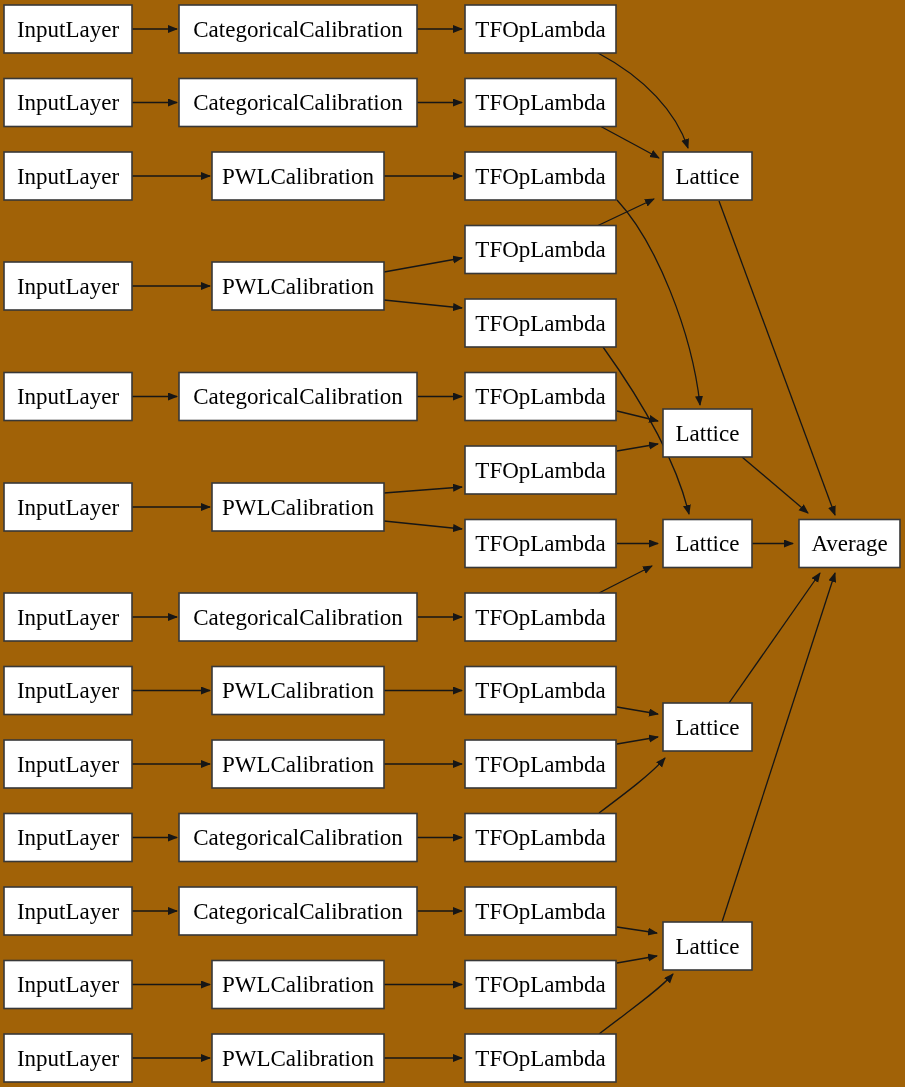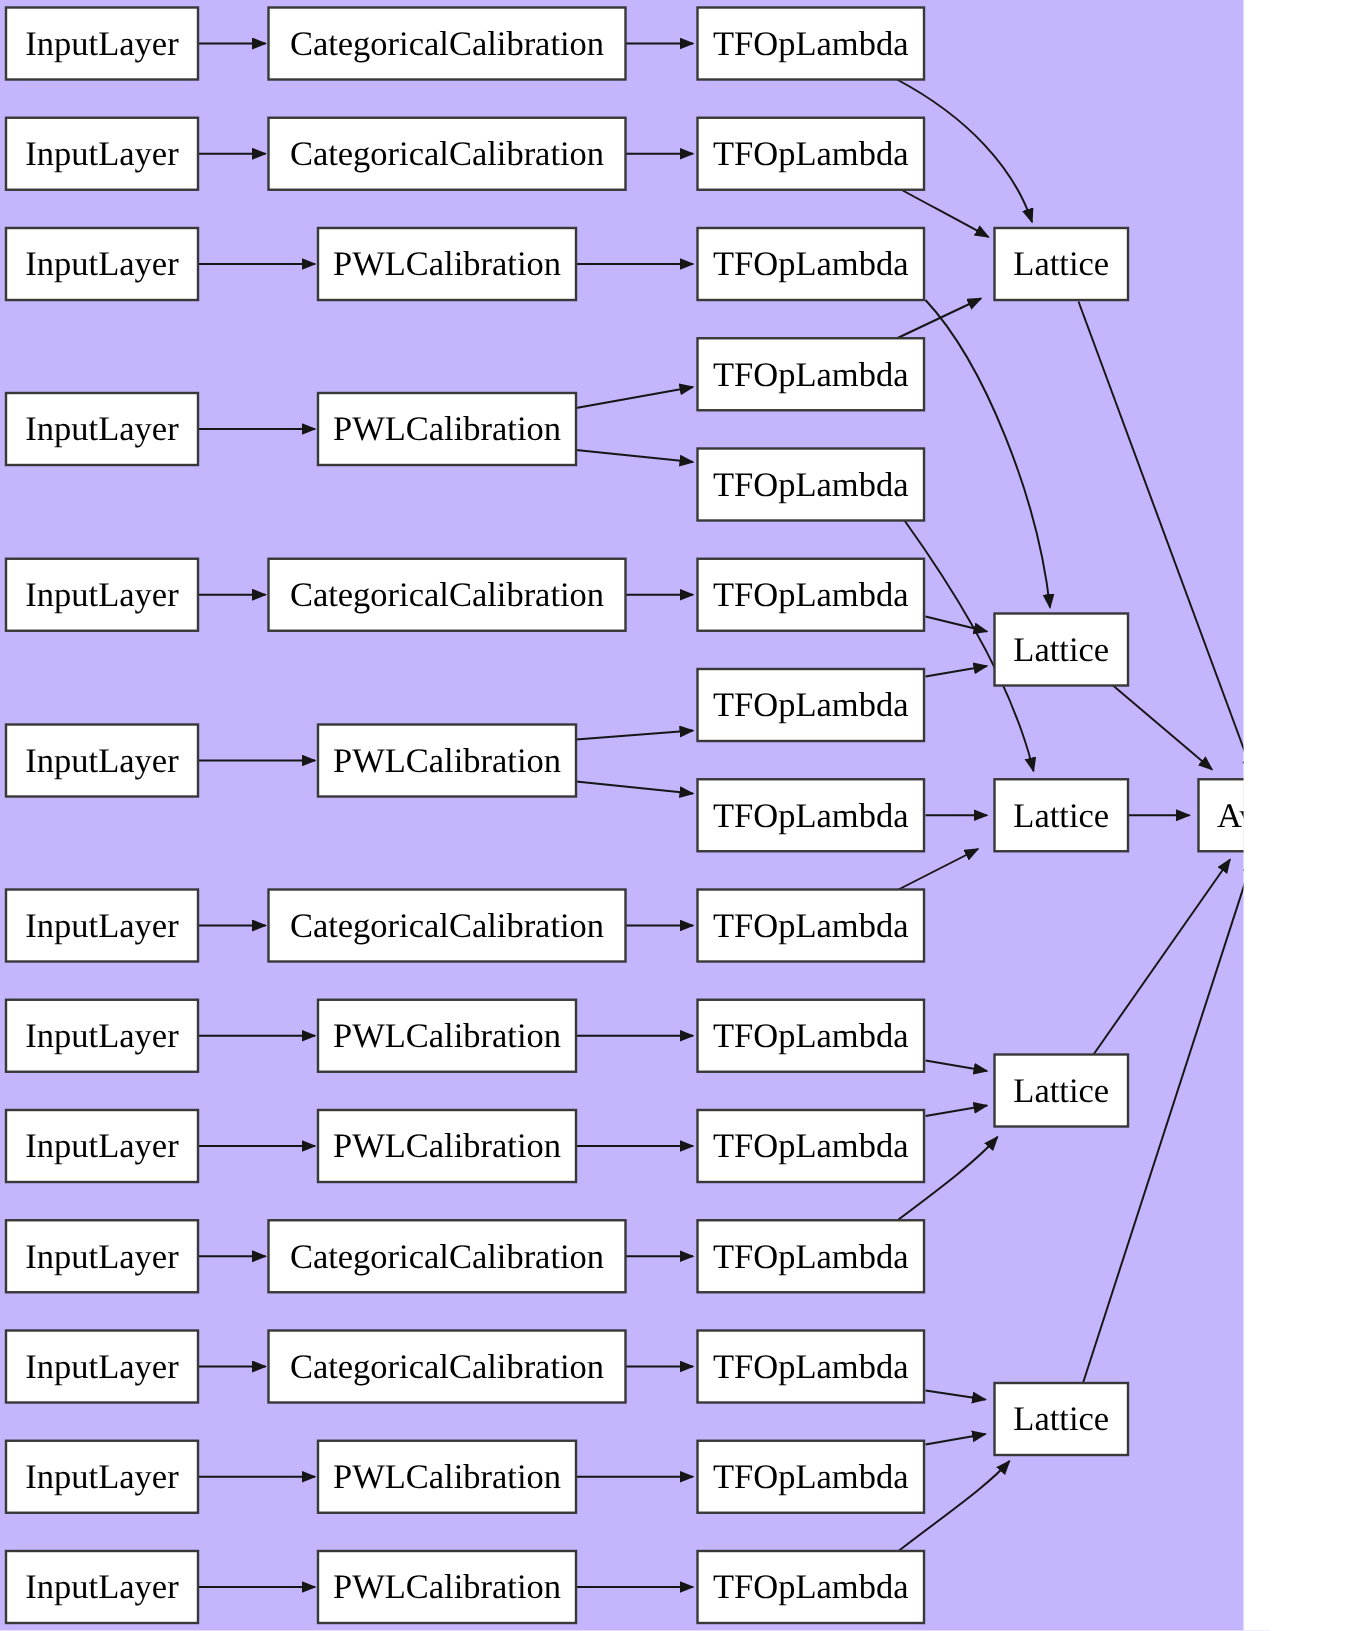--- a/index.html
+++ b/index.html
@@ -1,16 +1,16 @@
 <!DOCTYPE html>
 <html><head>
 <meta charset="utf-8">
 <style>
   html,body{margin:0;padding:0;background:#ffffff;}
-  .stage{position:relative;width:829px;height:1087px;background:#c4b5fd;overflow:hidden;}
+  .stage{position:relative;width:905px;height:1087px;background:#a16207;overflow:hidden;}
   svg{display:block;}
   .node rect{fill:#ffffff;stroke:#383838;stroke-width:1.6;}
   .node text{
     font-family:"Liberation Serif","DejaVu Serif",serif;
     font-size:23px;fill:#000000;text-anchor:middle;dominant-baseline:central;
   }
   .edge{fill:none;stroke:#161616;stroke-width:1.3;marker-end:url(#arrow);}
 </style>
 </head>
 <body>

